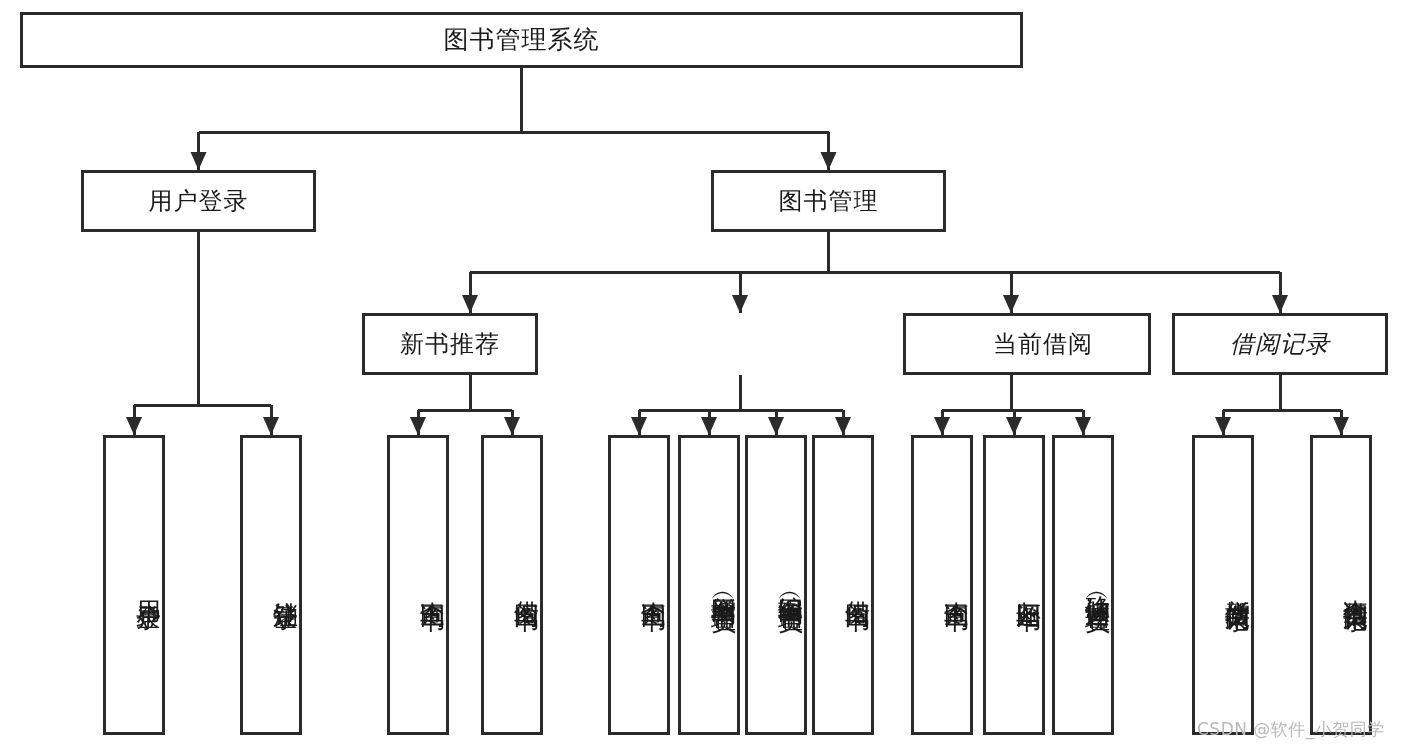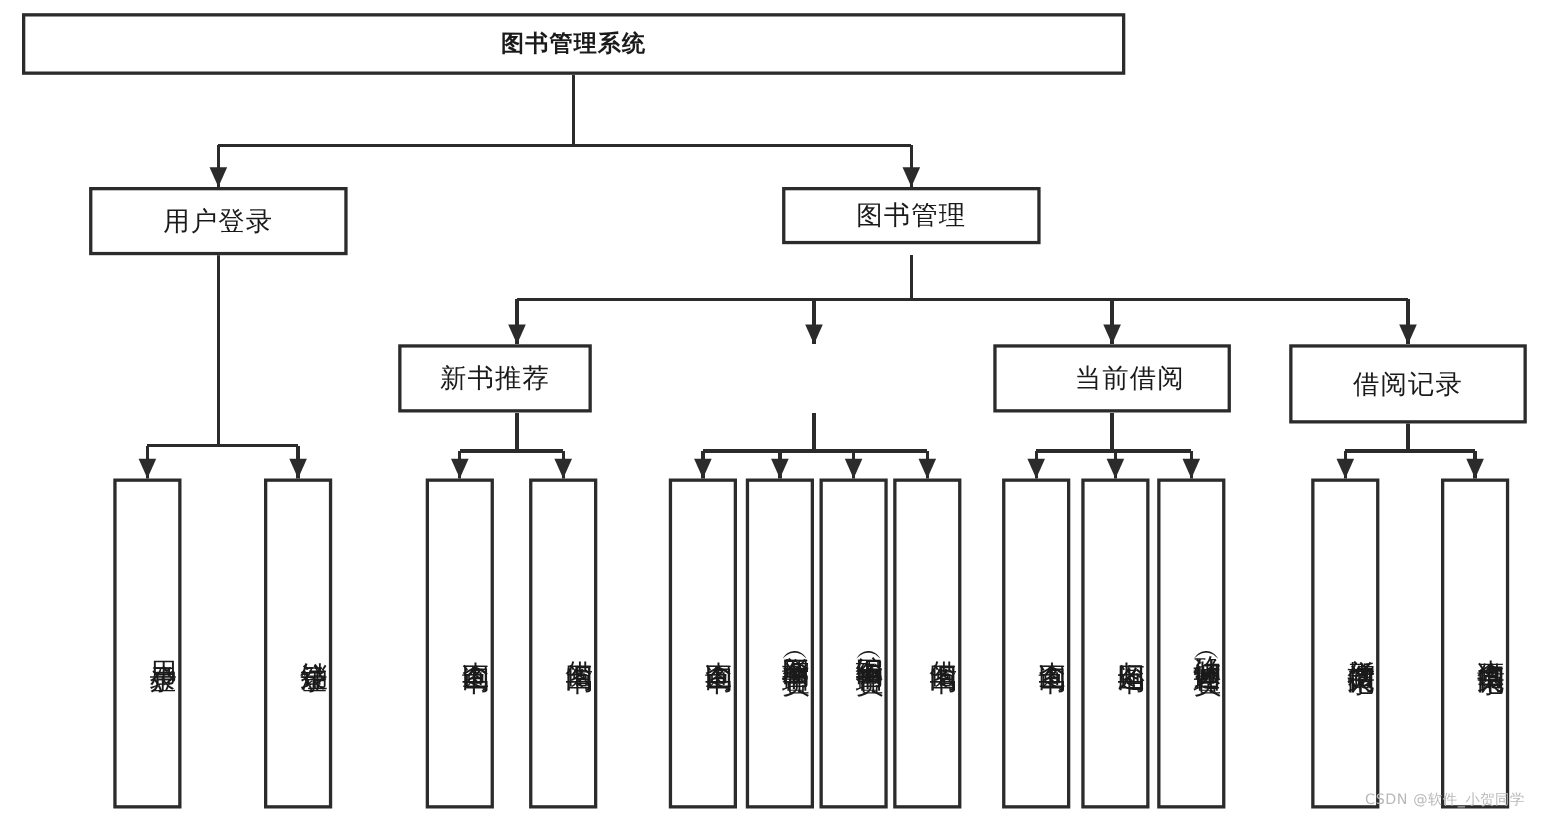--- a/index.html
+++ b/index.html
@@ -37,47 +37,45 @@
     justify-content: center;
     text-align: center;
     z-index: 2;
   }
   .node.h {
     font-size: 24px;
     line-height: 1.1;
     letter-spacing: 1px;
   }
   .node.root {
-    font-size: 21px;
-    font-weight: bold;
+    font-size: 25px;
   }
   .node.leaf {
     writing-mode: vertical-rl;
     text-orientation: upright;
     font-size: 25px;
     line-height: 1.12;
     letter-spacing: 2px;
     padding-top: 14px;
     padding-bottom: 14px;
     align-items: flex-start;
     justify-content: center;
   }
   .node.leaf .txt {
     writing-mode: vertical-rl;
     text-orientation: upright;
     display: block;
   }
   .watermark {
     position: absolute;
-    font-size: 13px;
+    font-size: 17px;
     color: #b9b9b9;
     white-space: nowrap;
     z-index: 5;
     letter-spacing: 0.5px;
-    margin-left: 44px;
   }
 </style>
 </head>
 <body>
 
 <div id="canvas">
 
   <svg id="edges" viewBox="0 0 1405 747" xmlns="http://www.w3.org/2000/svg">
       <line x1="521.5" y1="68" x2="521.5" y2="132" stroke="#2b2b2b" stroke-width="3" shape-rendering="crispEdges"></line>
       <line x1="198.5" y1="132" x2="828.5" y2="132" stroke="#2b2b2b" stroke-width="3" shape-rendering="crispEdges"></line>
@@ -132,30 +130,30 @@
       <line x1="1341" y1="410" x2="1341" y2="435" stroke="#2b2b2b" stroke-width="3" shape-rendering="crispEdges"></line>
       <polygon points="1333,417 1349,417 1341,435" fill="#2b2b2b"></polygon>
     </svg>
 
   <div class="node h root" style="left: 20px; top: 12px; width: 1003px; height: 56px;">
       <span class="txt">图书管理系统</span>
     </div>
     <div class="node h" style="left: 81px; top: 170px; width: 235px; height: 62px;">
       <span class="txt">用户登录</span>
     </div>
-    <div class="node h" style="left: 711px; top: 170px; width: 235px; height: 52px;">
+    <div class="node h" style="left: 711px; top: 170px; width: 235px; height: 62px;">
       <span class="txt">图书管理</span>
     </div>
     <div class="node h" style="left: 362px; top: 313px; width: 176px; height: 62px;">
       <span class="txt">新书推荐</span>
     </div>
-    <div class="node h" style="left: 903px; top: 313px; width: 216px; height: 62px; padding-left: 32px;">
+    <div class="node h" style="left: 903px; top: 313px; width: 248px; height: 62px; padding-left: 32px;">
       <span class="txt">当前借阅</span>
     </div>
-    <div class="node h" style="left: 1172px; top: 313px; width: 216px; height: 72px;">
+    <div class="node h" style="left: 1172px; top: 313px; width: 216px; height: 62px; font-style: italic;">
       <span class="txt">借阅记录</span>
     </div>
     <div class="node leaf" style="left: 103px; top: 435px; width: 62px; height: 300px;">
       <span class="txt">用户登录</span>
     </div>
     <div class="node leaf" style="left: 240px; top: 435px; width: 62px; height: 300px;">
       <span class="txt">注销登录</span>
     </div>
     <div class="node leaf" style="left: 387px; top: 435px; width: 62px; height: 300px;">
       <span class="txt">查询图书</span>

